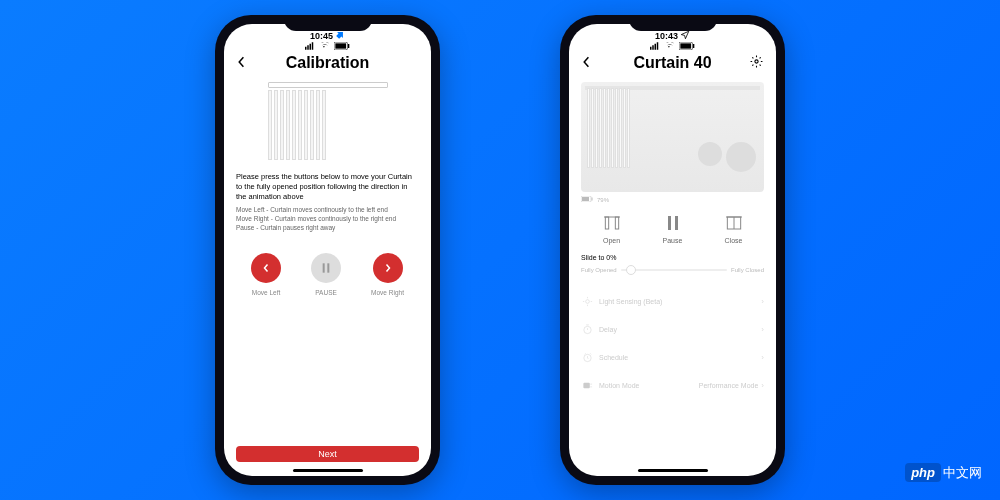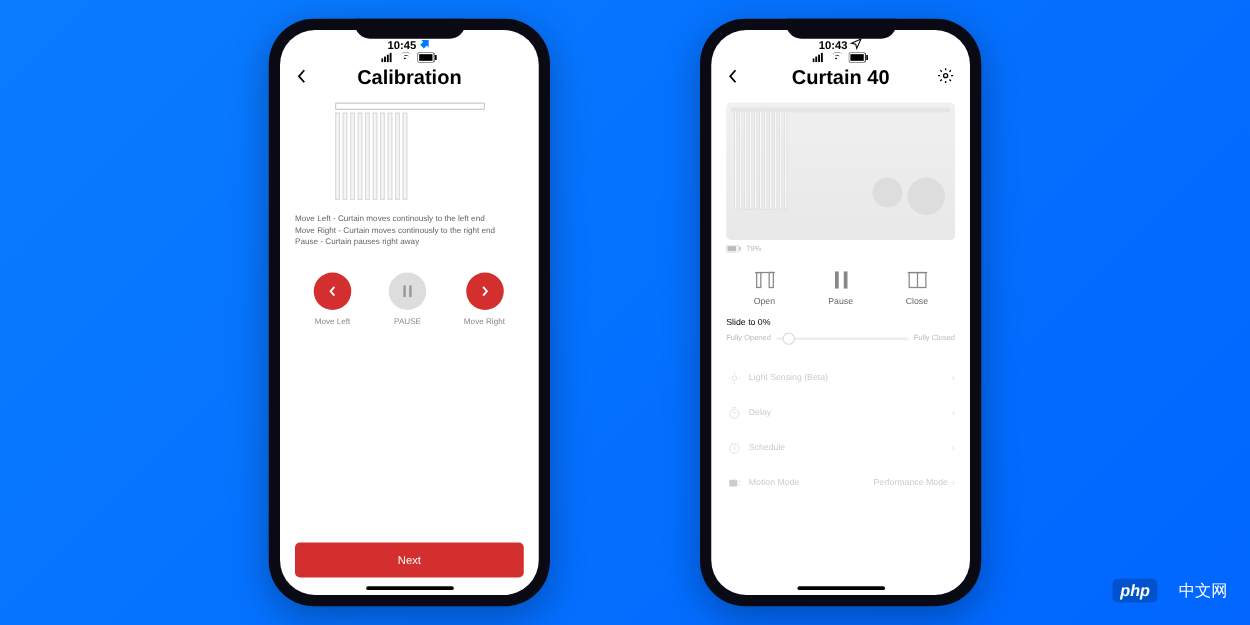--- a/index.html
+++ b/index.html
@@ -130,21 +130,21 @@
       color: #fff;
     }
     .ctrl-red { background: #d32f2f; }
     .ctrl-gray { background: #ddd; color: #999; }
     .ctrl-label { font-size: 6.5px; color: #888; }
     .next-btn {
       position: absolute;
       bottom: 14px;
       left: 12px;
       right: 12px;
-      height: 28px;
+      height: 16px;
       background: #d32f2f;
       color: #fff;
       border-radius: 4px;
       display: flex;
       align-items: center;
       justify-content: center;
       font-size: 9px;
       font-weight: 500;
     }
     .home-indicator {
@@ -267,21 +267,21 @@
     
     .watermark {
       position: absolute;
       bottom: 18px;
       right: 18px;
       color: #fff;
       font-size: 13px;
       font-weight: 500;
       display: flex;
       align-items: center;
-      gap: 17px;
+      gap: 2px;
     }
     .php-badge {
       background: rgba(0,0,0,0.2);
       padding: 2px 6px;
       border-radius: 4px;
       font-weight: 700;
       font-style: italic;
     }
   </style>
 </head>
@@ -340,20 +340,21 @@
             <div class="slat"></div>
             <div class="slat"></div>
             <div class="slat"></div>
             <div class="slat"></div>
             <div class="slat"></div>
             <div class="slat"></div>
             <div class="slat"></div>
             <div class="slat"></div>
         </div>
       </div>
+      <p class="instruction-bold">Please press the buttons below to move your Curtain to the fully opened position following the direction in the animation above</p>
       <p class="instruction-light" style="white-space:pre-line">Move Left - Curtain moves continously to the left end
 Move Right - Curtain moves continously to the right end
 Pause - Curtain pauses right away</p>
       <div class="controls">
         <div class="ctrl-btn">
           <div class="ctrl-circle ctrl-red">
             <svg width="8" height="10" viewBox="0 0 12 20" fill="none" stroke="#fff" stroke-width="3">
                 <path d="M9 3L3 10l6 7"></path>
               </svg>
           </div>

